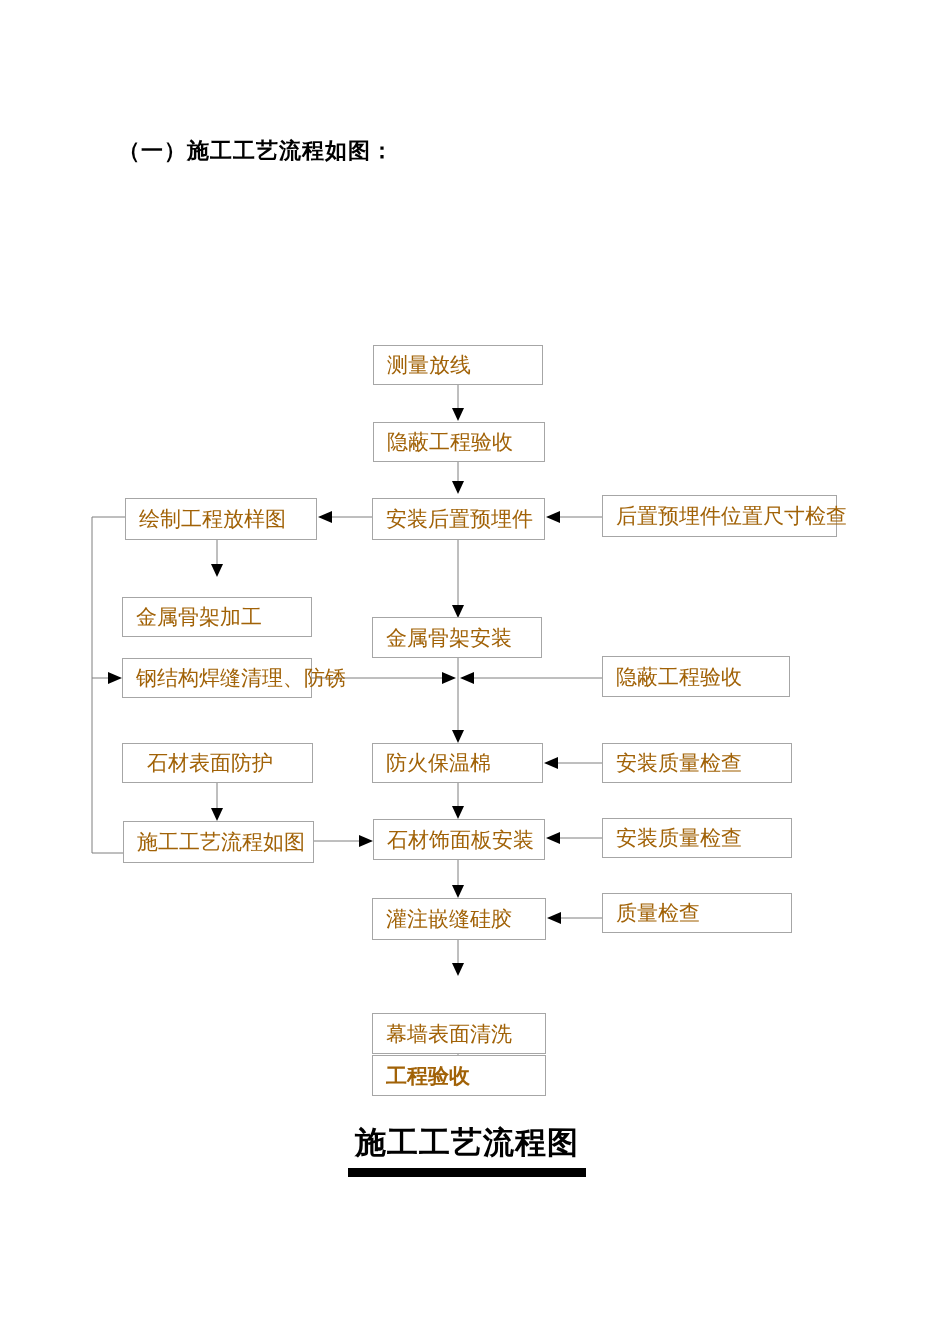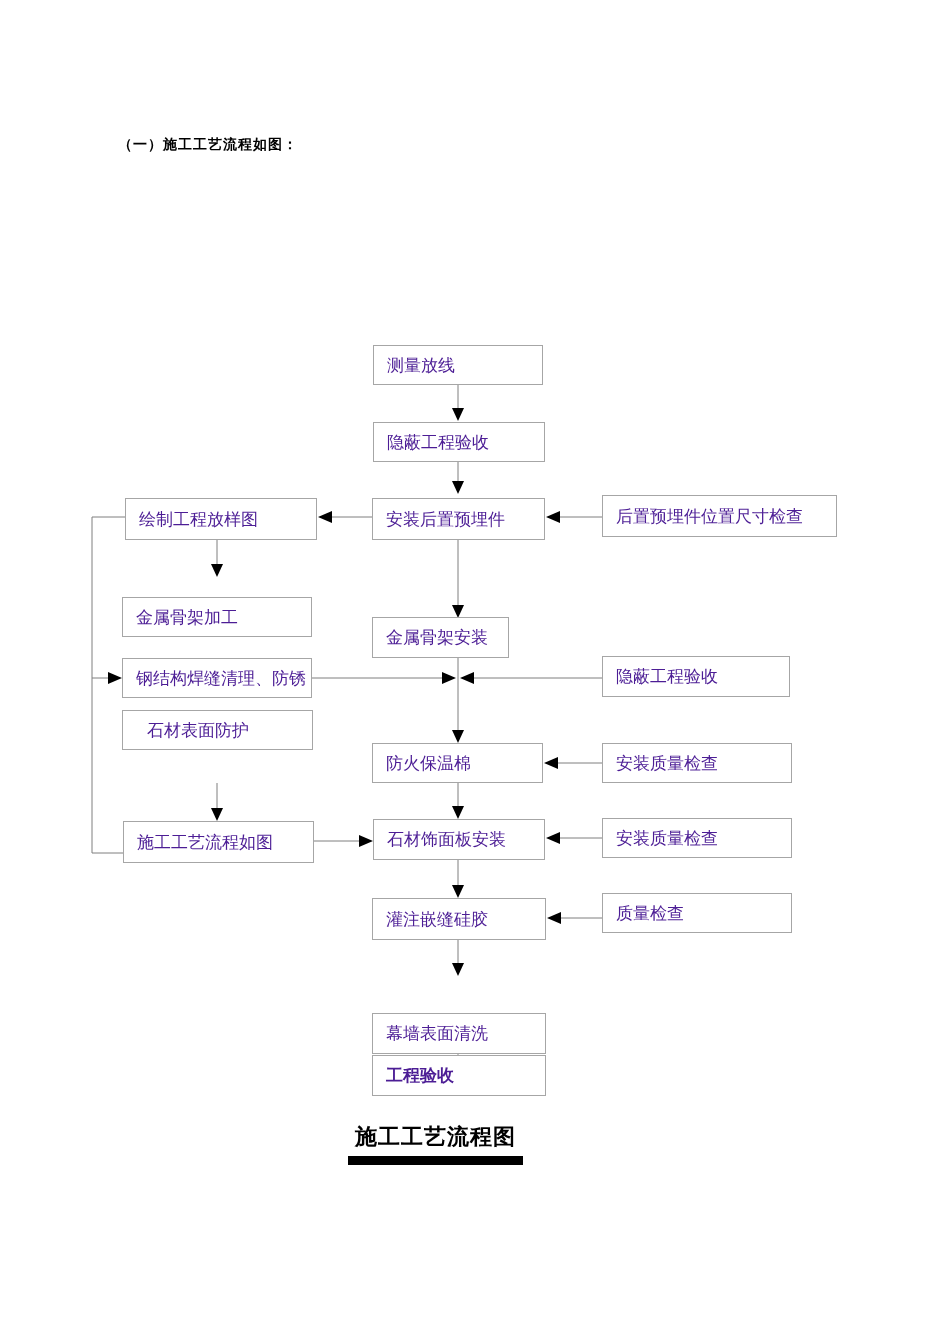--- a/index.html
+++ b/index.html
@@ -13,31 +13,31 @@
     height: 1344px;
     background: #ffffff;
     font-family: "Liberation Serif", "DejaVu Serif", serif;
     color: #000000;
     overflow: hidden;
   }
   .doc-heading {
     position: absolute;
     left: 118px;
     top: 136px;
-    font-size: 14px;
+    font-size: 22px;
     font-weight: bold;
     letter-spacing: 1px;
     white-space: nowrap;
   }
   .flow-node {
     position: absolute;
     border: 1px solid #a6a6a6;
     background: #ffffff;
-    font-size: 17px;
-    color: #4c1d95;
+    font-size: 21px;
+    color: #a16207;
     display: flex;
     align-items: center;
     padding-left: 13px;
     box-sizing: border-box;
     white-space: nowrap;
   }
   #connectors {
     position: absolute;
     left: 0;
     top: 0;
@@ -54,21 +54,21 @@
     stroke: none;
   }
   .flow-caption-wrap {
     position: absolute;
     left: 348px;
     top: 1122px;
   }
   .flow-caption {
     display: inline-block;
     margin: 0;
-    font-size: 22px;
+    font-size: 31px;
     font-weight: bold;
     letter-spacing: 1px;
     padding: 0 7px 4px 7px;
     border-bottom: 9px solid #000000;
     white-space: nowrap;
   }
 </style>
 </head>
 <body>
 
@@ -134,27 +134,27 @@
   <div class="flow-node" style="left:373px; top:422px; width:172px; height:40px;">隐蔽工程验收</div>
 
   <div class="flow-node" style="left:372px; top:498px; width:173px; height:42px;">安装后置预埋件</div>
 
   <div class="flow-node" style="left:125px; top:498px; width:192px; height:42px;">绘制工程放样图</div>
 
   <div class="flow-node" style="left:602px; top:495px; width:235px; height:42px;">后置预埋件位置尺寸检查</div>
 
   <div class="flow-node" style="left:122px; top:577px; width:190px; height:40px;margin-top:20px;">金属骨架加工</div>
 
-  <div class="flow-node" style="left:372px; top:617px; width:137px; height:41px;">金属骨架安装</div>
+  <div class="flow-node" style="left:372px; top:617px; width:170px; height:41px;">金属骨架安装</div>
 
   <div class="flow-node" style="left:122px; top:658px; width:190px; height:40px;">钢结构焊缝清理、防锈</div>
 
   <div class="flow-node" style="left:602px; top:656px; width:188px; height:41px;">隐蔽工程验收</div>
 
-  <div class="flow-node" style="left:122px; top:710px; width:191px; height:40px;padding-left:24px;">石材表面防护</div>
+  <div class="flow-node" style="left:122px; top:743px; width:191px; height:40px;padding-left:24px;">石材表面防护</div>
 
   <div class="flow-node" style="left:372px; top:743px; width:171px; height:40px;">防火保温棉</div>
 
   <div class="flow-node" style="left:602px; top:743px; width:190px; height:40px;">安装质量检查</div>
 
   <div class="flow-node" style="left:123px; top:821px; width:191px; height:42px;">施工工艺流程如图</div>
 
   <div class="flow-node" style="left:373px; top:819px; width:172px; height:41px;">石材饰面板安装</div>
 
   <div class="flow-node" style="left:602px; top:818px; width:190px; height:40px;">安装质量检查</div>

